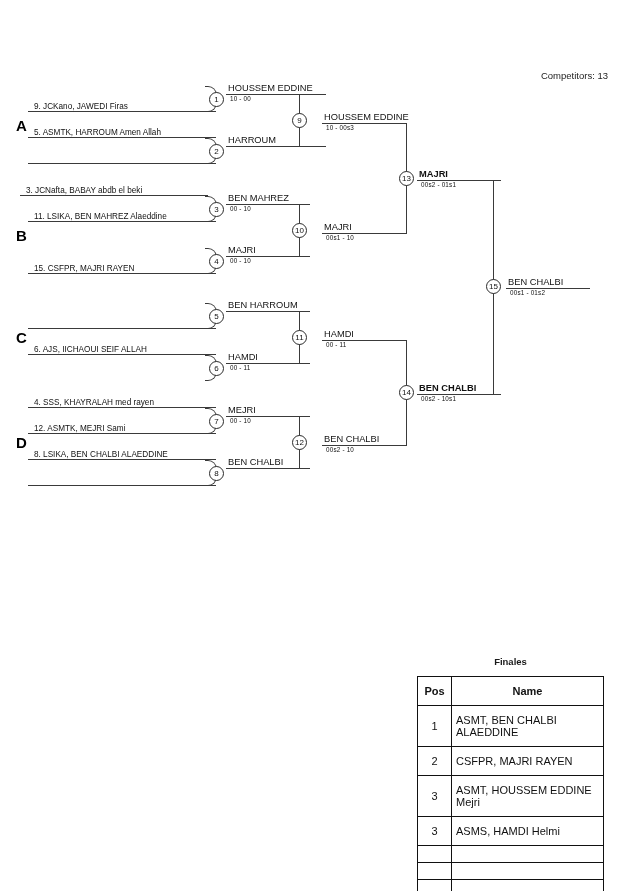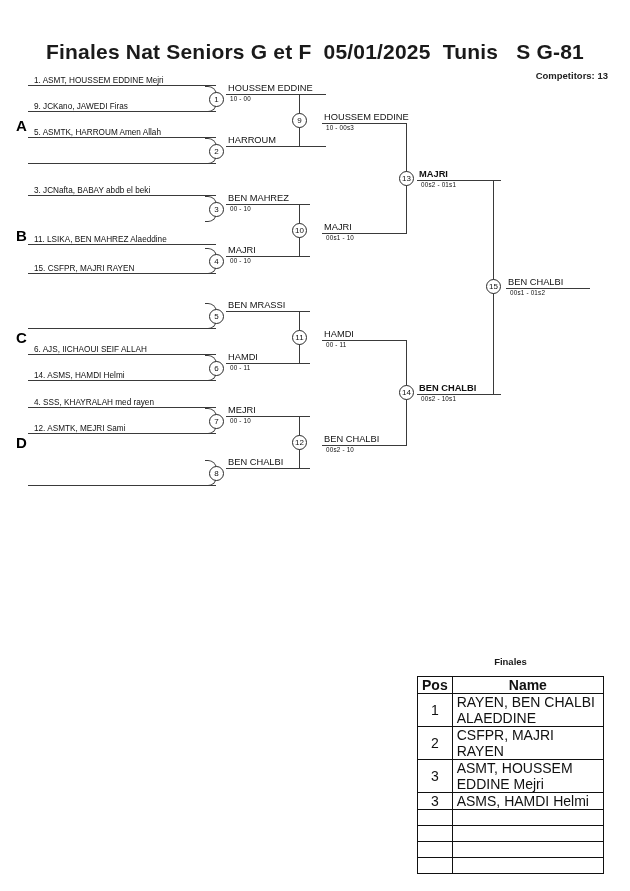--- a/index.html
+++ b/index.html
@@ -16,21 +16,21 @@
 
   
   .title {
     position:absolute; left:0; top:40px; width:630px;
     text-align:center;
     font-size:21px; font-weight:bold; letter-spacing:0.2px;
     white-space:pre;
   }
   .competitors {
     position:absolute; right:22px; top:70px;
-    font-size:9.5px; font-weight:bold; color:#222;margin-left:44px;
+    font-size:9.5px; font-weight:normal; color:#222;margin-left:44px;
   }
 
   
   .grp {
     position:absolute;
     font-size:15px; font-weight:bold; color:#000;
   }
 
   
   .entry { position:absolute; }
@@ -86,89 +86,84 @@
     text-align:center; font-size:9.5px; font-weight:bold;
   }
   table.results {
     position:absolute; left:417px; top:676px;
     width:187px;
     border-collapse:collapse;
     border:1.6px solid #111;
   }
   table.results th, table.results td {
     border:1px solid #111;
-    font-size:14px; height:16px; padding:0 4px;
+    font-size:11px; height:16px; padding:8px 4px;
     color:#111;
   }
   table.results th { font-weight:bold; text-align:center; }
   table.results td.pos { width:34px; text-align:center; }
   table.results td.name { text-align:left; }
 </style>
 </head>
 <body>
 
 <div class="page">
 
-  <div class="title">Finales Nat Seniors G et F  05/01/2025  Tunis   S G-81</div>
   <div class="competitors">Competitors: 13</div>
 
   <div class="grp" style="left:16px; top:117px;">A</div>
   <div class="grp" style="left:16px; top:227px;">B</div>
   <div class="grp" style="left:16px; top:329px;">C</div>
   <div class="grp" style="left:16px; top:434px;">D</div>
 
-  <div class="entry" style="left:28px; top:74px;  width:188px; height:12px;">
-    <span class="nm">1. ASMT, HOUSSEM EDDINE Mejri</span>
-    <span class="line" style="width:188px;"></span>
-  </div>
   <div class="entry" style="left:28px; top:100px; width:188px; height:12px;">
     <span class="nm">9. JCKano, JAWEDI Firas</span>
     <span class="line" style="width:188px;"></span>
   </div>
   <div class="entry" style="left:28px; top:126px; width:188px; height:12px;text-align:center;">
     <span class="nm">5. ASMTK, HARROUM Amen Allah</span>
     <span class="line" style="width:188px;"></span>
   </div>
   <div class="entry" style="left:28px; top:152px; width:188px; height:12px;">
     <span class="nm"></span>
     <span class="line" style="width:188px;"></span>
   </div>
 
-  <div class="entry" style="left:28px; top:184px; width:188px; height:12px;">
+  <div class="entry" style="left:20px; top:184px; width:188px; height:12px;">
     <span class="nm">3. JCNafta, BABAY abdb el beki</span>
     <span class="line" style="width:188px;"></span>
   </div>
-  <div class="entry" style="left:28px; top:210px; width:188px; height:12px;margin-top:23px;">
+  <div class="entry" style="left:28px; top:210px; width:188px; height:12px;">
     <span class="nm">11. LSIKA, BEN MAHREZ Alaeddine</span>
     <span class="line" style="width:188px;"></span>
   </div>
   <div class="entry" style="left:28px; top:262px; width:188px; height:12px;">
     <span class="nm">15. CSFPR, MAJRI RAYEN</span>
     <span class="line" style="width:188px;"></span>
   </div>
 
   <div class="entry" style="left:28px; top:317px; width:188px; height:12px;">
     <span class="nm"></span>
     <span class="line" style="width:188px;"></span>
   </div>
   <div class="entry" style="left:28px; top:343px; width:188px; height:12px;">
     <span class="nm">6. AJS, IICHAOUI SEIF ALLAH</span>
     <span class="line" style="width:188px;"></span>
   </div>
-  <div class="entry" style="left:28px; top:369px; width:188px; height:12px;">
-    <span class="nm">14. ASMS, HAMDI Helmi</span>
-    <span class="line" style="width:188px;"></span>
-  </div>
 
   <div class="entry" style="left:28px; top:396px; width:188px; height:12px;">
     <span class="nm">4. SSS, KHAYRALAH med rayen</span>
     <span class="line" style="width:188px;"></span>
   </div>
   <div class="entry" style="left:28px; top:422px; width:188px; height:12px;">
     <span class="nm">12. ASMTK, MEJRI Sami</span>
+    <span class="line" style="width:188px;"></span>
+  </div>
+  <div class="entry" style="left:28px; top:448px; width:188px; height:12px;">
+    <span class="nm">8. LSIKA, BEN CHALBI ALAEDDINE</span>
     <span class="line" style="width:188px;"></span>
   </div>
   <div class="entry" style="left:28px; top:474px; width:188px; height:12px;">
     <span class="nm"></span>
     <span class="line" style="width:188px;"></span>
   </div>
 
   <div class="conn" style="left:205px; top:86px; width:12px; height:26px;"></div>
   <div class="node" style="left:209px; top:92px;">1</div>
   <div class="win" style="left:226px; top:84px;">
@@ -197,21 +192,21 @@
   <div class="node" style="left:209px; top:254px;">4</div>
   <div class="win" style="left:226px; top:246px;">
     <span class="nm">MAJRI</span>
     <span class="line" style="width:84px;"></span>
     <span class="sc">00 - 10</span>
   </div>
 
   <div class="conn" style="left:205px; top:303px; width:12px; height:26px;"></div>
   <div class="node" style="left:209px; top:309px;">5</div>
   <div class="win" style="left:226px; top:301px;">
-    <span class="nm">BEN MRASSI</span>
+    <span class="nm">BEN HARROUM</span>
     <span class="line" style="width:84px;"></span>
     <span class="sc"></span>
   </div>
 
   <div class="conn" style="left:205px; top:355px; width:12px; height:26px;"></div>
   <div class="node" style="left:209px; top:361px;">6</div>
   <div class="win" style="left:226px; top:353px;">
     <span class="nm">HAMDI</span>
     <span class="line" style="width:84px;"></span>
     <span class="sc">00 - 11</span>
@@ -307,21 +302,21 @@
   <table class="results">
     <thead>
       <tr>
         <th>Pos</th>
         <th>Name</th>
       </tr>
     </thead>
     <tbody>
       <tr>
         <td class="pos">1</td>
-        <td class="name">RAYEN, BEN CHALBI ALAEDDINE</td>
+        <td class="name">ASMT, BEN CHALBI ALAEDDINE</td>
       </tr>
       <tr>
         <td class="pos">2</td>
         <td class="name">CSFPR, MAJRI RAYEN</td>
       </tr>
       <tr>
         <td class="pos">3</td>
         <td class="name">ASMT, HOUSSEM EDDINE Mejri</td>
       </tr>
       <tr>

